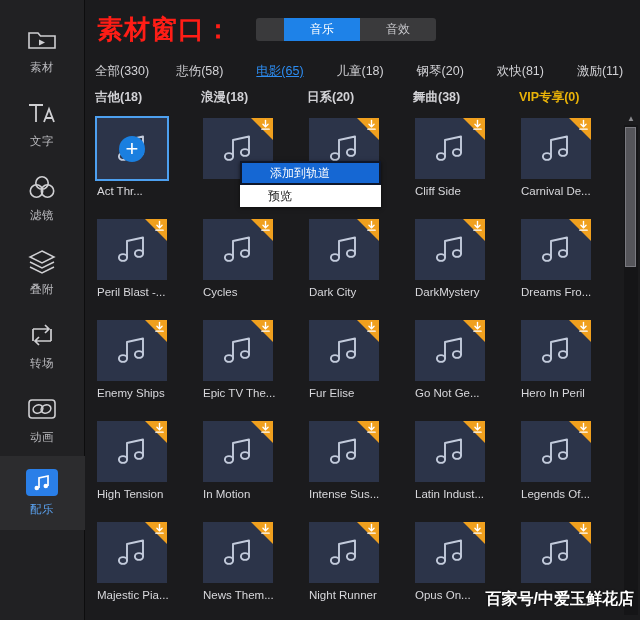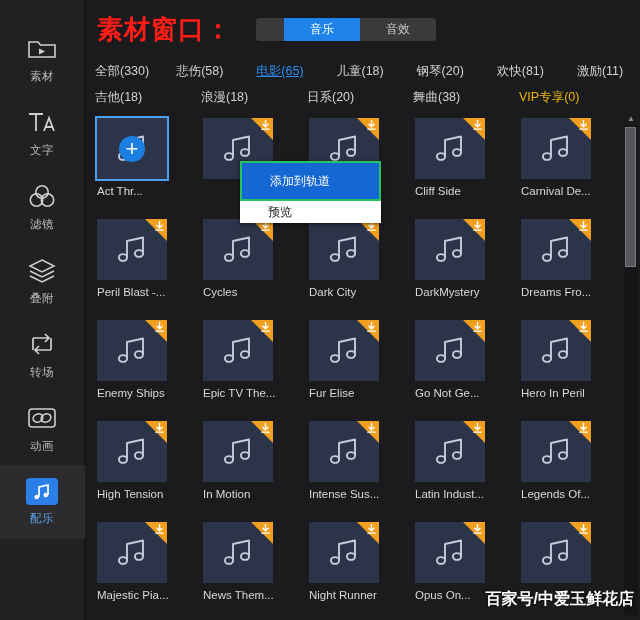--- a/index.html
+++ b/index.html
@@ -11,21 +11,21 @@
   }
   #app { position: relative; width: 640px; height: 620px; display: flex; }
 
   
   #sidebar {
     width: 85px; height: 620px;
     background: #212123;
     border-right: 1px solid #0d0d0e;
     display: flex; flex-direction: column;
     align-items: center;
-    padding-top: 21px;
+    padding-top: 12px;
     flex: 0 0 85px;
   }
   .side-item {
     width: 85px; height: 74px;
     display: flex; flex-direction: column;
     align-items: center; justify-content: center;
     gap: 6px;
     cursor: pointer;
   }
   .side-item.active { background: #2c2c2e; }
@@ -66,21 +66,21 @@
   
   #cats { padding: 0 10px; }
   .cat-row { display: flex; height: 26px; align-items: center; gap: 27px; }
   .cat {
     font-size: 12.5px; color: #d2d2d6; cursor: pointer;
     white-space: nowrap; text-align: left;
   }
   .cat.active { color: #2d8cf0; text-decoration: underline; }
   .cat.vip { color: #eab308; }
   #cat-row-1 .cat { width: 79px; }
-  #cat-row-2 .cat { width: 79px; }
+  #cat-row-2 .cat { width: 79px; font-weight: bold; }
 
   
   #grid-wrap {
     position: absolute; left: 0; top: 112px;
     width: 555px; height: 508px;
     padding: 6px 0 0 12px;
   }
   #grid { display: flex; flex-wrap: wrap; }
   .cell { width: 106px; height: 101px; }
   .thumb {
@@ -141,21 +141,21 @@
     box-shadow: 0 1px 4px rgba(0,0,0,.6);
     z-index: 40;
   }
   .ctx-item {
     height: 22px; display: flex; align-items: center;
     padding-left: 28px; font-size: 12px; color: #1a1a1a;
     cursor: pointer;
   }
   .ctx-item.highlight {
     background: #1567d3; color: #ffffff;
-    border: 2px solid #22c55e; height: 40px;
+    border: 2px solid #0f172a; height: 24px;
   }
 
   
   #watermark {
     position: absolute; right: 6px; bottom: 10px;
     font-size: 16px; font-weight: bold; color: #ffffff;
     letter-spacing: 0px; z-index: 60; white-space: nowrap;
     text-shadow: 0 0 2px rgba(0,0,0,.8);
   }
 </style>

